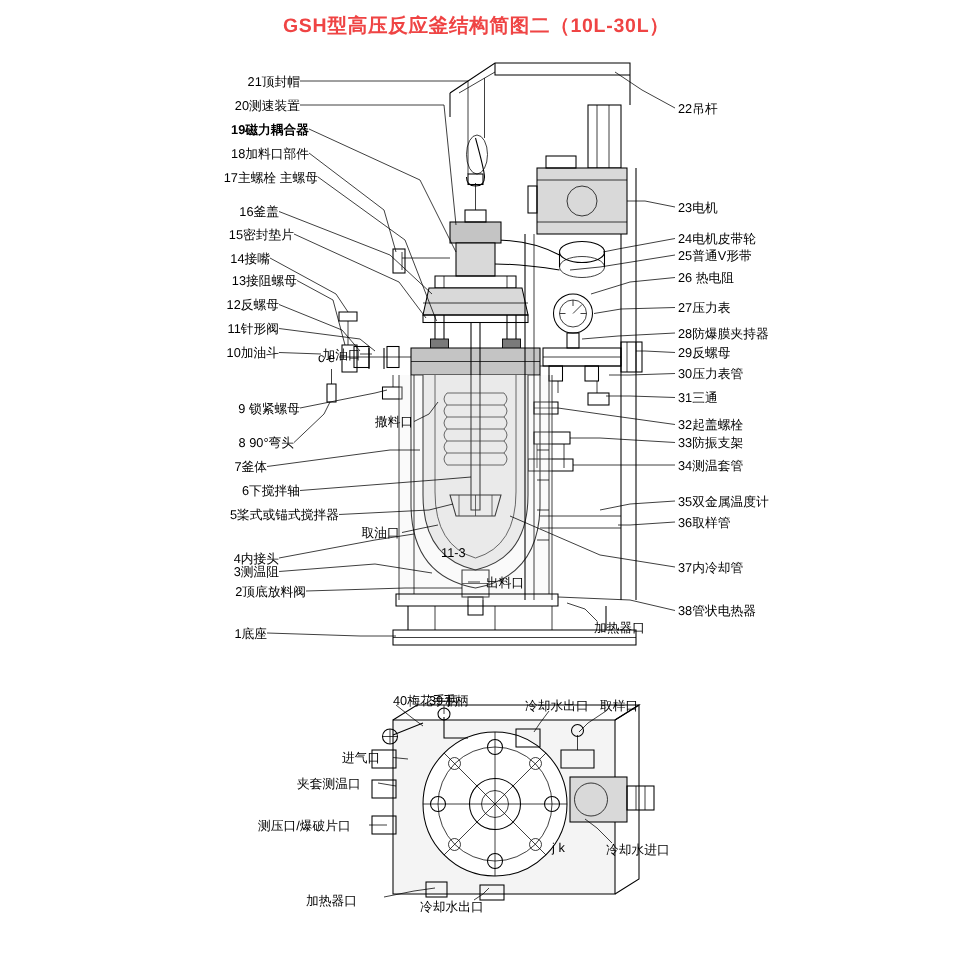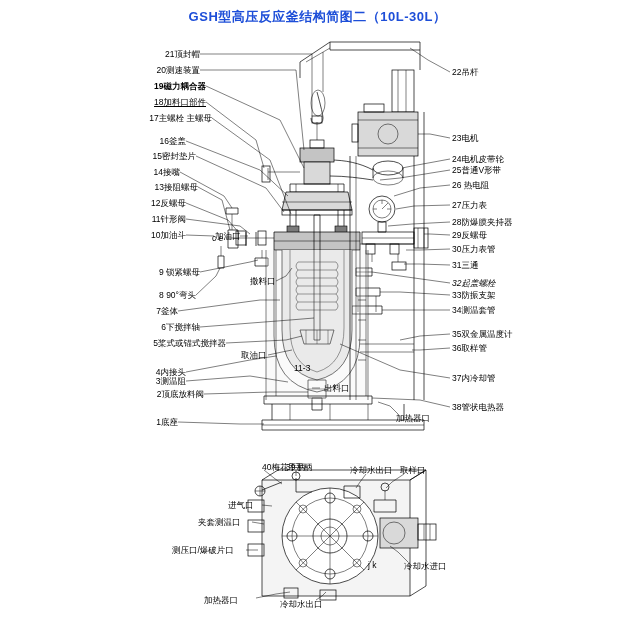--- a/index.html
+++ b/index.html
@@ -18,21 +18,21 @@
     overflow: hidden;
   }
   #title {
     position: absolute;
     top: 8px;
     left: 0;
     width: 635px;
     text-align: center;
     font-size: 13px;
     font-weight: bold;
-    color: #1d4ed8;
+    color: #ef4444;
     letter-spacing: 0.5px;
   }
   .lbl {
     position: absolute;
     font-size: 8.5px;
     color: #000;
     white-space: nowrap;
     line-height: 10px;
   }
   .lbl.r {
@@ -303,21 +303,21 @@
     <path class="leader" d="M252 522 L264 524"></path>
     <path class="leader" d="M246 550 L258 550"></path>
     <path class="leader" d="M408 562 L398 552 L390 546"></path>
     <path class="leader" d="M256 598 L276 594 L290 592"></path>
     <path class="leader" d="M316 600 L322 596 L326 592"></path>
   </svg>
 
   <div class="lbl r" style="left:90px; top:49px; width:110px;">21顶封帽</div>
   <div class="lbl r" style="left:90px; top:65px; width:110px;">20测速装置</div>
   <div class="lbl r" style="left:90px; top:81px; width:116px;font-weight:bold;">19磁力耦合器</div>
-  <div class="lbl r" style="left:90px; top:97px; width:116px;text-decoration:underline;">18加料口部件</div>
+  <div class="lbl r" style="left:90px; top:97px; width:116px;">18加料口部件</div>
   <div class="lbl r" style="left:90px; top:113px; width:122px;">17主螺栓 主螺母</div>
   <div class="lbl r" style="left:90px; top:136px; width:96px;">16釜盖</div>
   <div class="lbl r" style="left:90px; top:151px; width:106px;">15密封垫片</div>
   <div class="lbl r" style="left:90px; top:167px; width:90px;">14接嘴</div>
   <div class="lbl r" style="left:90px; top:182px; width:108px;">13接阻螺母</div>
   <div class="lbl r" style="left:90px; top:198px; width:96px;">12反螺母</div>
   <div class="lbl r" style="left:90px; top:214px; width:96px;">11针形阀</div>
   <div class="lbl r" style="left:90px; top:230px; width:96px;">10加油斗</div>
   <div class="lbl r" style="left:90px; top:267px; width:110px;">9 锁紧螺母</div>
   <div class="lbl r" style="left:90px; top:290px; width:106px;">8 90°弯头</div>
@@ -332,21 +332,21 @@
   <div class="lbl" style="left:452px; top:67px;">22吊杆</div>
   <div class="lbl" style="left:452px; top:133px;">23电机</div>
   <div class="lbl" style="left:452px; top:154px;">24电机皮带轮</div>
   <div class="lbl" style="left:452px; top:165px;">25普通V形带</div>
   <div class="lbl" style="left:452px; top:180px;">26 热电阻</div>
   <div class="lbl" style="left:452px; top:200px;">27压力表</div>
   <div class="lbl" style="left:452px; top:217px;">28防爆膜夹持器</div>
   <div class="lbl" style="left:452px; top:230px;">29反螺母</div>
   <div class="lbl" style="left:452px; top:244px;">30压力表管</div>
   <div class="lbl" style="left:452px; top:260px;">31三通</div>
-  <div class="lbl" style="left:452px; top:278px;font-style:italic;">32起盖螺栓</div>
+  <div class="lbl" style="left:452px; top:278px;">32起盖螺栓</div>
   <div class="lbl" style="left:452px; top:290px;">33防振支架</div>
   <div class="lbl" style="left:452px; top:305px;">34测温套管</div>
   <div class="lbl" style="left:452px; top:329px;">35双金属温度计</div>
   <div class="lbl" style="left:452px; top:343px;">36取样管</div>
   <div class="lbl" style="left:452px; top:373px;">37内冷却管</div>
   <div class="lbl" style="left:452px; top:402px;">38管状电热器</div>
 
   <div class="lbl" style="left:215px; top:231px;">加油口</div>
   <div class="lbl" style="left:250px; top:276px;">撒料口</div>
   <div class="lbl" style="left:241px; top:350px;">取油口</div>

